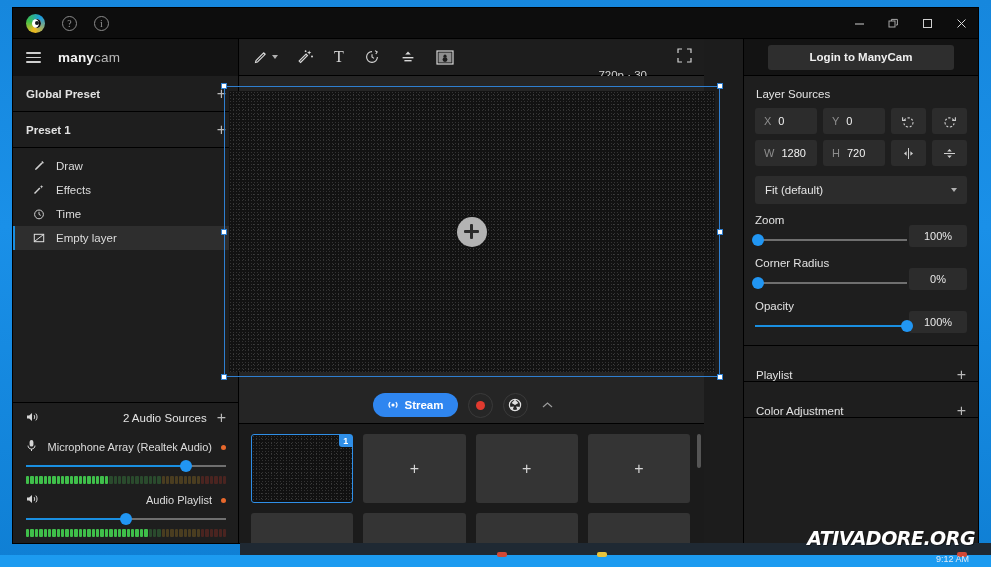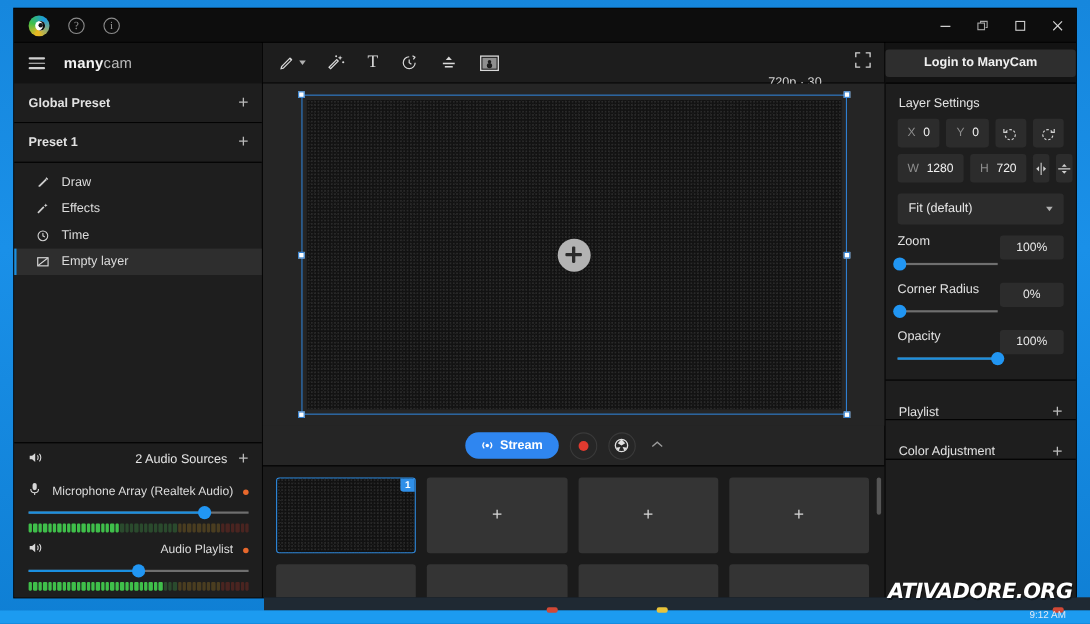--- a/index.html
+++ b/index.html
@@ -126,40 +126,40 @@
   .grid { display:grid; grid-template-columns: repeat(4,1fr); gap: 10px; }
   .cell { height: 69px; background:#343434; border-radius:3px; display:flex;
     align-items:center; justify-content:center; cursor:pointer; position:relative; }
   .cell .cp { color:#d5d5d5; font-size:16px; font-weight:300; }
   .cell.sel { background:#111; border:1.5px solid #2f8fe8; }
   .badge { position:absolute; right:0; top:0; background:#2f8fe8; color:#fff; font-size:9px;
     font-weight:700; padding:1px 4px; border-radius:0 0 0 3px; }
   .gscroll { position:absolute; right:3px; top:10px; width:4px; height:34px; background:#555;
     border-radius:2px; cursor:pointer; }
   
-  .rightpanel { width: 174px; background:#1e1e1e; border-left:1px solid #000; flex:none;
-    display:flex; flex-direction:column; }
+  .rightpanel { width: 235px; background:#1e1e1e; border-left:1px solid #000; flex:none;
+    display:flex; flex-direction:column;margin-left:39px; }
   .loginrow { height:37px; display:flex; align-items:center; justify-content:center;
     background:#131313; border-bottom:1px solid #000; }
   .loginbtn { width:186px;height:25px;background:#2e2e2e;border-radius:3px;color:#f0f0f0;
     font-size:11.5px;font-weight:700;display:flex;align-items:center;justify-content:center;
     cursor:pointer; }
   .rp-title { font-size:11.5px; color:#e4e4e4; padding: 12px 0 8px 12px; }
   .fieldgrid { padding: 0 11px; display:flex; flex-direction:column; gap:6px; }
   .frow { display:flex; gap:6px; }
   .field { height:26px;background:#2c2c2c;border-radius:3px;display:flex;align-items:center;
     gap:7px;padding:0 9px;font-size:11px;flex:1;cursor:text; }
   .field .k { color:#8e8e8e; } .field .v { color:#f2f2f2; }
   .iconpair { width:76px;height:26px;display:flex;gap:6px; }
   .ibtn { flex:1;background:#2c2c2c;border-radius:3px;display:flex;align-items:center;
     justify-content:center;cursor:pointer;color:#cfcfcf; }
   .select { margin: 10px 11px 0; height:28px;background:#2c2c2c;border-radius:3px;
     display:flex;align-items:center;padding:0 10px;font-size:11.5px;color:#e6e6e6;cursor:pointer; }
   .select .sv { flex:1; }
-  .sliderblock { padding: 10px 11px 0; display:flex; gap:2px; }
+  .sliderblock { padding: 10px 11px 0; display:flex; align-items:flex-end; gap:2px; }
   .sb-left { flex:1; }
   .sb-left .lab { font-size:11.5px;color:#e2e2e2;margin-bottom:7px; }
   .valbox { width:58px;height:22px;background:#2c2c2c;border-radius:3px;display:flex;
     align-items:center;justify-content:center;font-size:11px;color:#e8e8e8;cursor:text; }
   .rp-sec { height:36px;display:flex;align-items:flex-end;padding:0 12px;border-top:1px solid #000;
     font-size:11.5px;color:#e2e2e2;cursor:pointer; }
   .rp-sec .t { flex:1; }
   .rp-fill { flex:1; border-top:1px solid #000; }
   
   .watermark { position:absolute; right:16px; bottom:18px; font-size:19px; font-weight:700;
@@ -546,21 +546,21 @@
           </div>
           <div class="gscroll"></div>
         </div>
       </div>
 
       <div class="rightpanel">
         <div class="loginrow">
           <div class="loginbtn">Login to ManyCam</div>
         </div>
 
-        <div class="rp-title">Layer Settings</div>
+        <div class="rp-title">Layer Sources</div>
 
         <div class="fieldgrid">
           <div class="frow">
             <div class="field">
               <span class="k">X</span>
               <span class="v">0</span>
             </div>
             <div class="field">
               <span class="k">Y</span>
               <span class="v">0</span>

